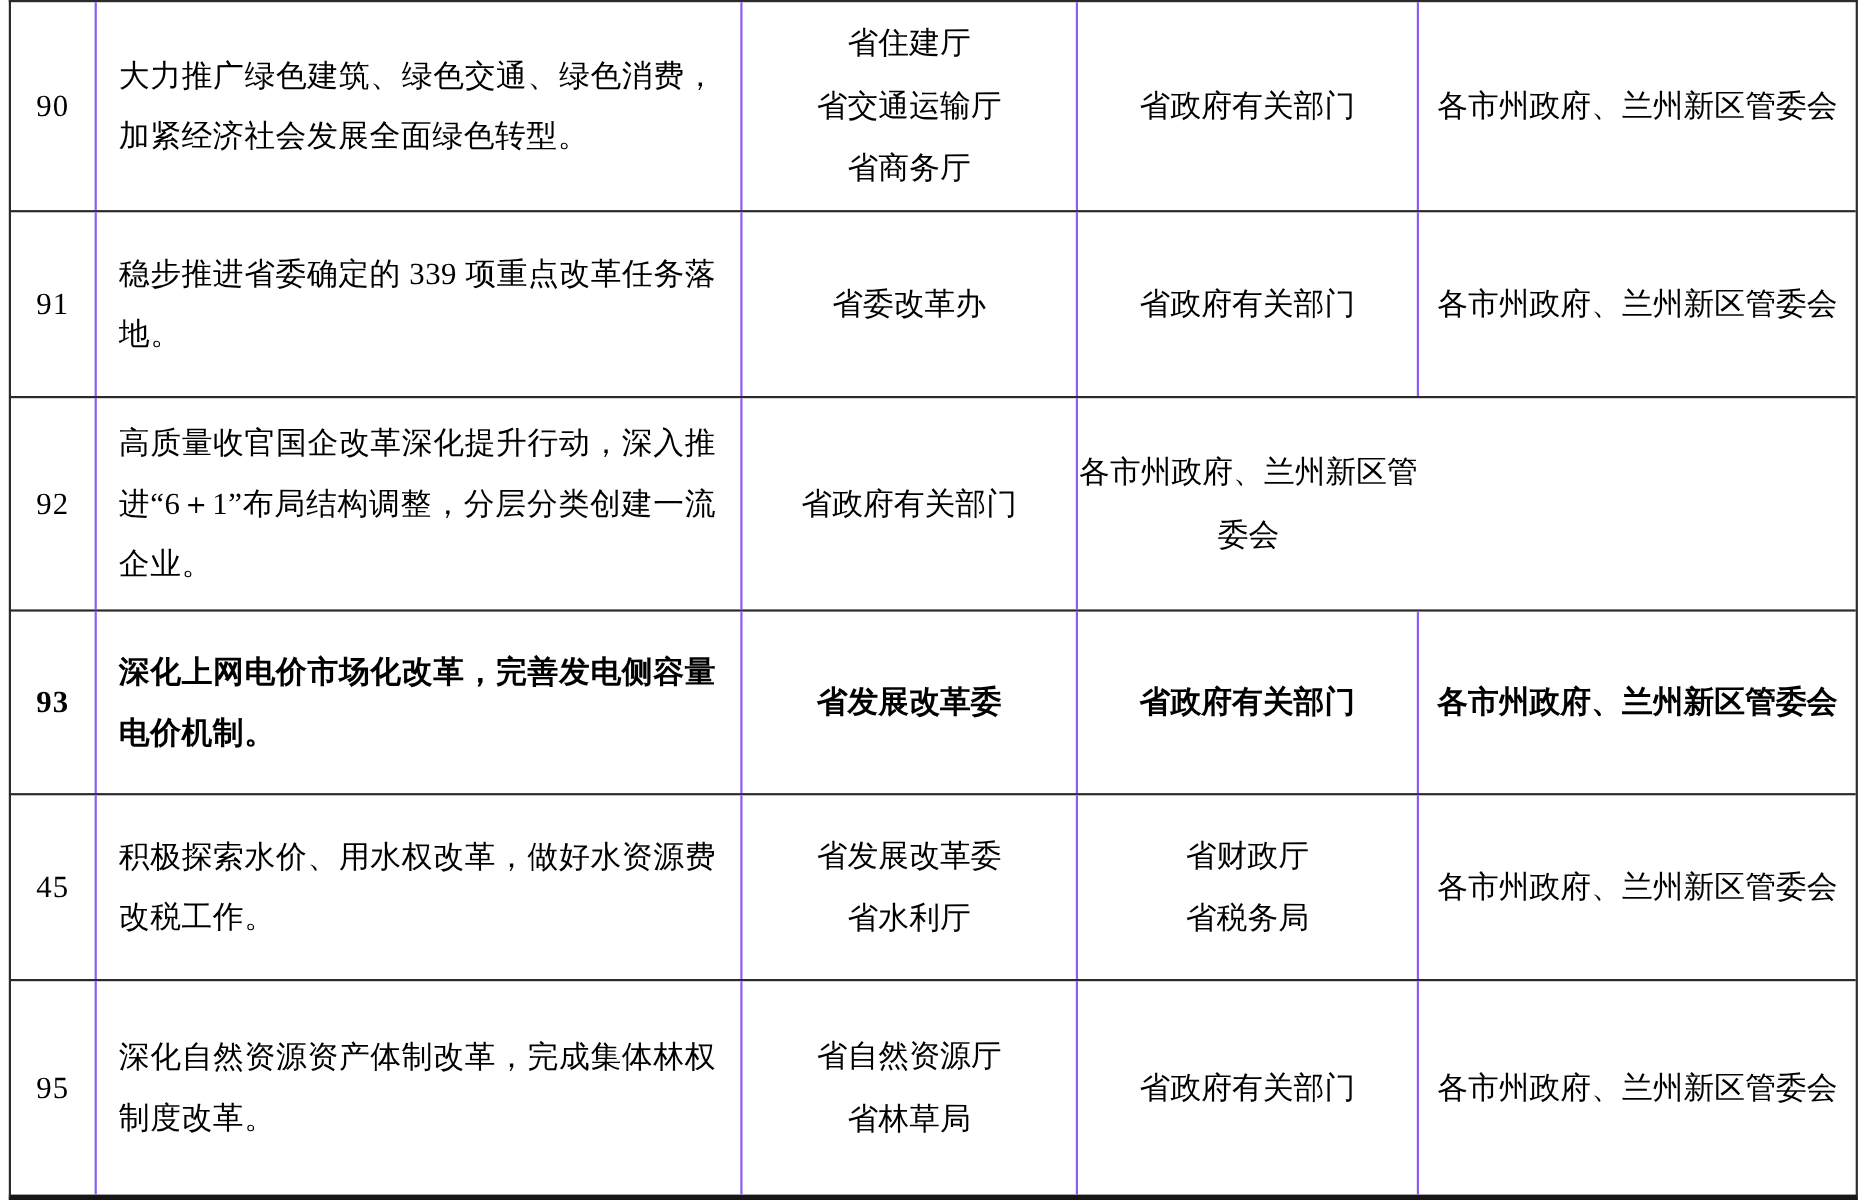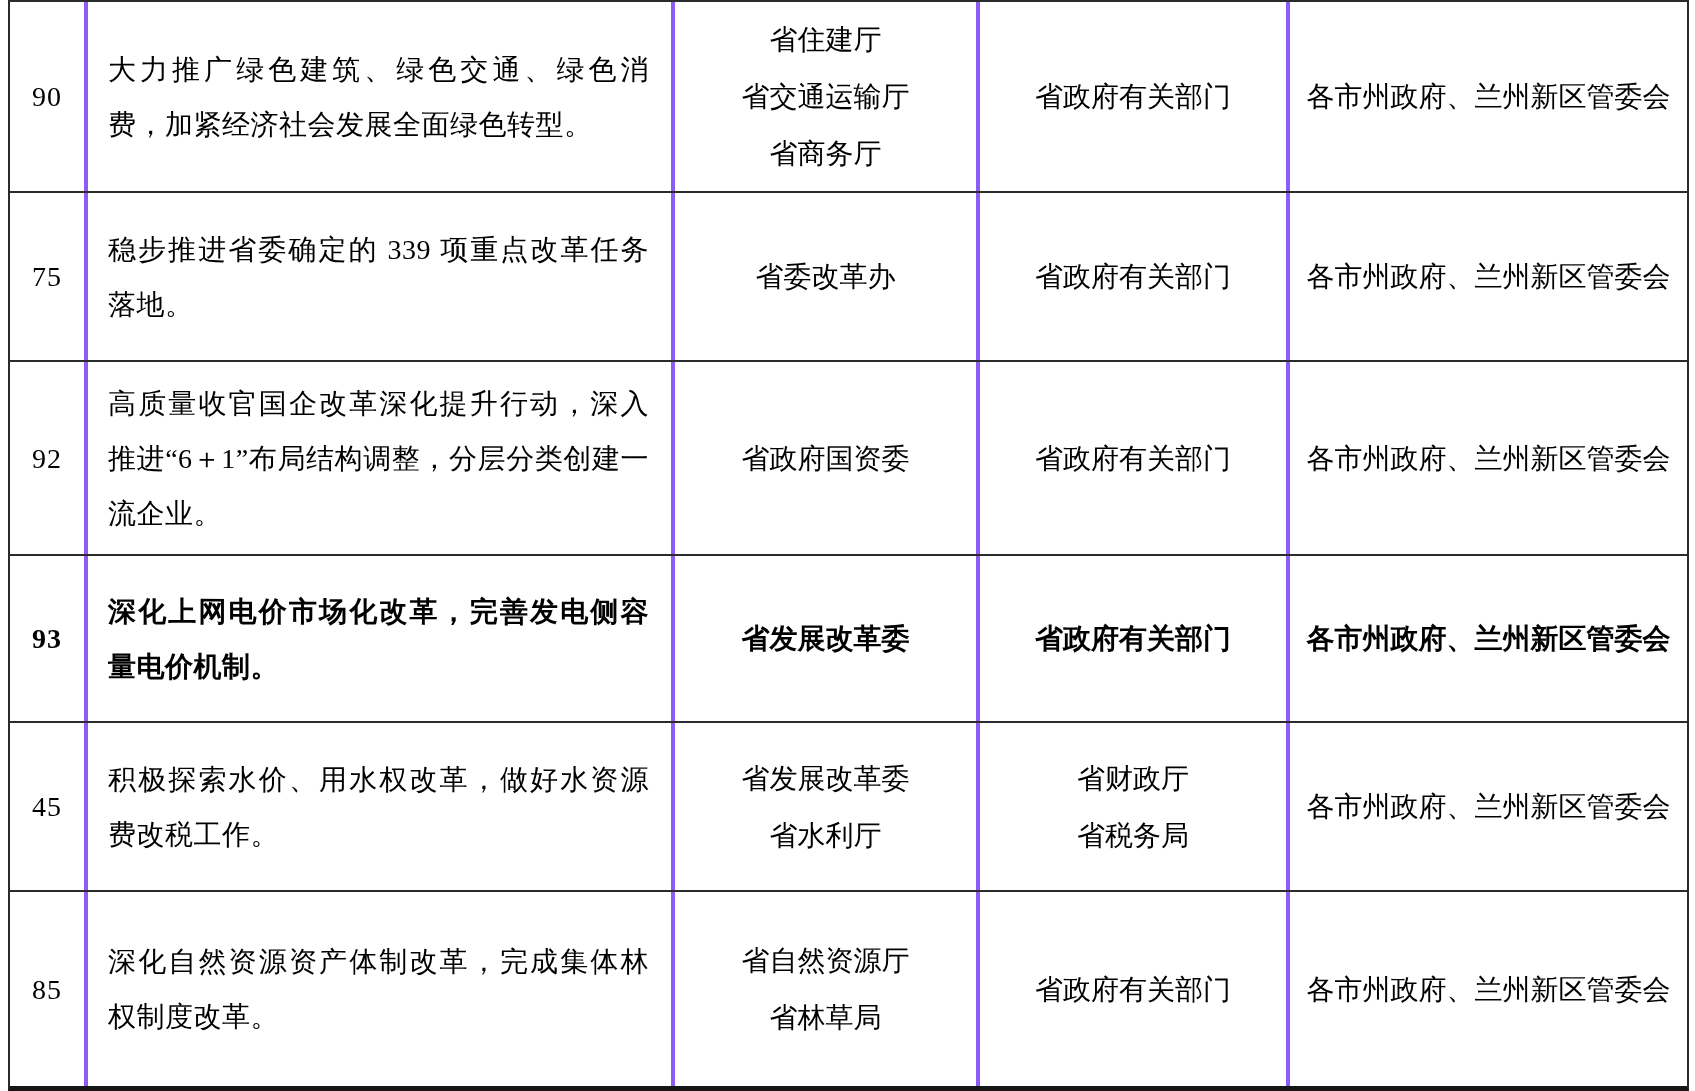--- a/index.html
+++ b/index.html
@@ -20,21 +20,21 @@
     border-bottom:2px solid #2b2b2b;
     box-sizing:border-box;
   }
   .row:nth-child(1){height:191px;}
   .row:nth-child(2){height:169px;}
   .row:nth-child(3){height:194px;}
   .row:nth-child(4){height:167px;font-weight:bold;}
   .row:nth-child(5){height:169px;}
   .row:nth-child(6){height:194px;border-bottom:none;}
   .cell{
-    border-right:4px solid #8b5cf6;
+    border-right:2px solid #8b5cf6;
     display:flex;align-items:center;justify-content:center;
     box-sizing:border-box;
     font-size:28px;line-height:57px;
     overflow:hidden;
   }
   .cell:last-child{border-right:none;}
   .txt{white-space:pre-line;text-align:center;}
   .cell.num .txt{letter-spacing:1px;text-align:center;}
   .cell.task{justify-content:flex-start;padding:0 22px 0 20px;}
   .cell.task .txt{
@@ -65,21 +65,21 @@
     <div class="cell coop">
         <span class="txt">省政府有关部门</span>
       </div>
     <div class="cell impl">
         <span class="txt">各市州政府、兰州新区管委会</span>
       </div>
   </div>
 
   <div class="row">
     <div class="cell num">
-        <span class="txt">75</span>
+        <span class="txt">91</span>
       </div>
     <div class="cell task">
         <span class="txt">稳步推进省委确定的 339 项重点改革任务落地。</span>
       </div>
     <div class="cell lead">
         <span class="txt">省委改革办</span>
       </div>
     <div class="cell coop">
         <span class="txt">省政府有关部门</span>
       </div>
@@ -87,23 +87,20 @@
         <span class="txt">各市州政府、兰州新区管委会</span>
       </div>
   </div>
 
   <div class="row">
     <div class="cell num">
         <span class="txt">92</span>
       </div>
     <div class="cell task">
         <span class="txt">高质量收官国企改革深化提升行动，深入推进“6＋1”布局结构调整，分层分类创建一流企业。</span>
-      </div>
-    <div class="cell lead">
-        <span class="txt">省政府国资委</span>
       </div>
     <div class="cell coop">
         <span class="txt">省政府有关部门</span>
       </div>
     <div class="cell impl">
         <span class="txt">各市州政府、兰州新区管委会</span>
       </div>
   </div>
 
   <div class="row">
@@ -139,21 +136,21 @@
         <span class="txt">省财政厅
 省税务局</span>
       </div>
     <div class="cell impl">
         <span class="txt">各市州政府、兰州新区管委会</span>
       </div>
   </div>
 
   <div class="row">
     <div class="cell num">
-        <span class="txt">85</span>
+        <span class="txt">95</span>
       </div>
     <div class="cell task">
         <span class="txt">深化自然资源资产体制改革，完成集体林权制度改革。</span>
       </div>
     <div class="cell lead">
         <span class="txt">省自然资源厅
 省林草局</span>
       </div>
     <div class="cell coop">
         <span class="txt">省政府有关部门</span>

